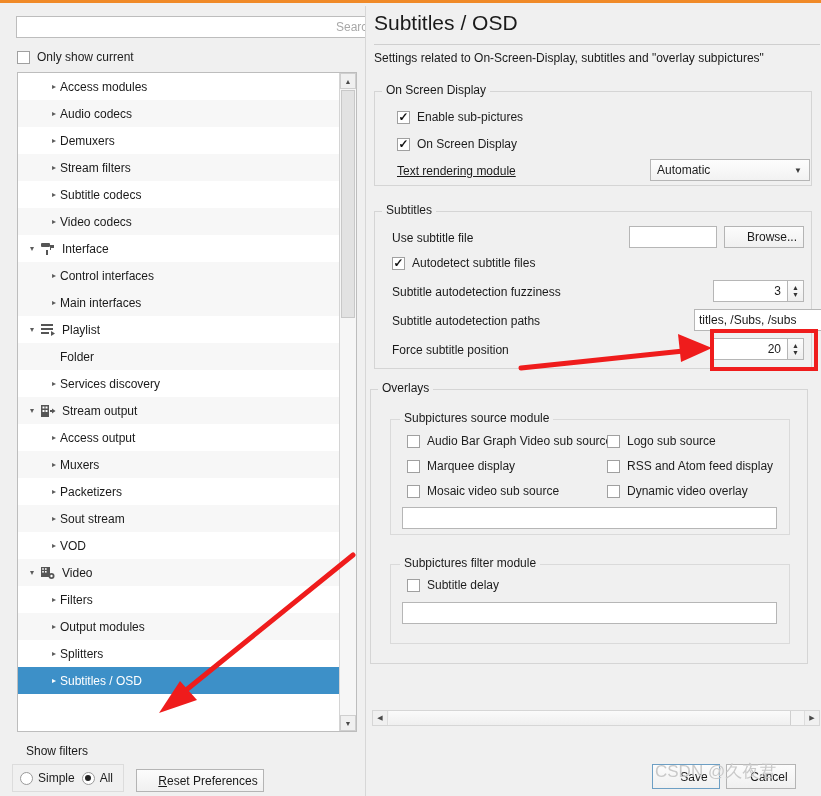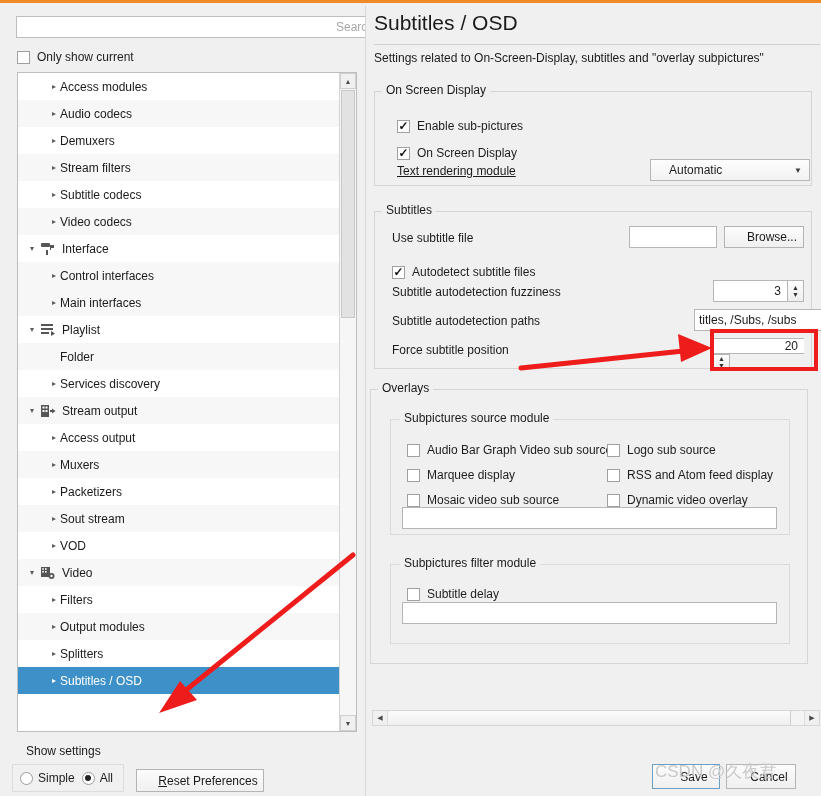--- a/index.html
+++ b/index.html
@@ -206,28 +206,28 @@
     width: 100%; height: 100%;
     background: transparent;
   }
 
   .fieldrow {
     position: absolute;
     display: flex; align-items: center;
     font-size: 12px; color: #1a1a1a;
     white-space: nowrap;
   }
-  .cbrow { display: flex; align-items: center; gap: 7px; margin-top: 9px; }
+  .cbrow { display: flex; align-items: center; gap: 7px; }
 
   .combo {
     border: 1px solid #b6b6b6;
     background: linear-gradient(#fdfdfd,#f2f2f2);
     height: 22px;
     display: flex; align-items: center;
-    padding: 0 18px;
+    padding: 0 6px;
     font-size: 12px;
     position: relative;
   }
   .combo .caret {
     position: absolute; right: 7px; top: 50%;
     transform: translateY(-50%);
     font-size: 8px; color: #3c3c3c;
   }
   .txtin {
     border: 1px solid #b6b6b6;
@@ -476,21 +476,21 @@
           </div>
         </div>
 
       <div id="tvscroll">
         <div class="sb-btn top">▲</div>
         <div class="sb-thumb" style="top:17px; height:228px;"></div>
         <div class="sb-btn bot">▼</div>
       </div>
     </div>
 
-    <div class="showset">Show settings</div>
+    <div class="showset">Show filters</div>
 
     <div class="radiogroup">
       <label class="radio">
         <span class="rdot"></span>
         <span>Simple</span>
       </label>
       <label class="radio">
         <span class="rdot on"></span>
         <span>All</span>
       </label>
@@ -548,21 +548,21 @@
         <div class="arrows">
             <span>▲</span>
             <span>▼</span>
           </div>
       </div>
 
       <div class="fieldrow" style="left:18px; top:103px;">Subtitle autodetection paths</div>
       <div class="txtin" style="position:absolute; left:320px; top:98px; width:136px; justify-content:flex-start;">titles, /Subs, /subs</div>
 
       <div class="fieldrow" style="left:18px; top:132px;">Force subtitle position</div>
-      <div class="spin" style="position:absolute; left:339px; top:127px; width:91px;flex-direction:column;">
+      <div class="spin" style="position:absolute; left:339px; top:127px; width:91px;">
         <div class="val">20</div>
         <div class="arrows">
             <span>▲</span>
             <span>▼</span>
           </div>
       </div>
     </div>
 
     <div class="grp" style="left:4px; top:383px; width:438px; height:275px;">
       <div class="grp-box"></div>

